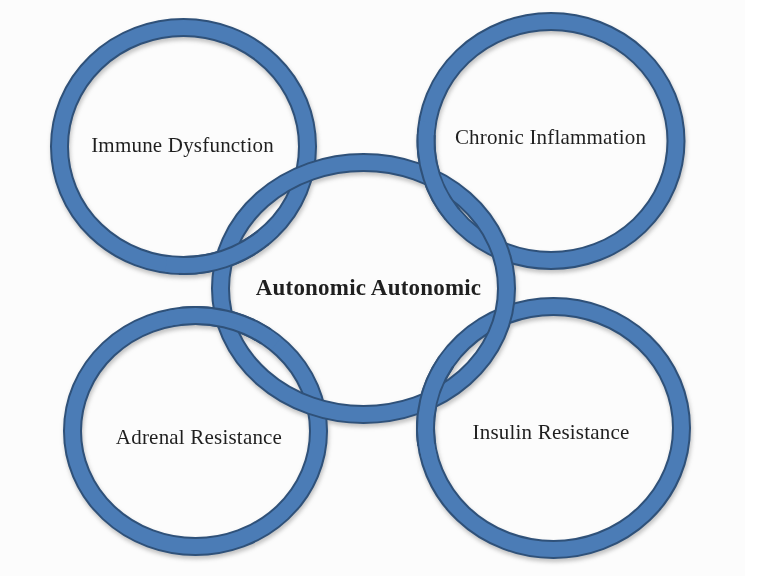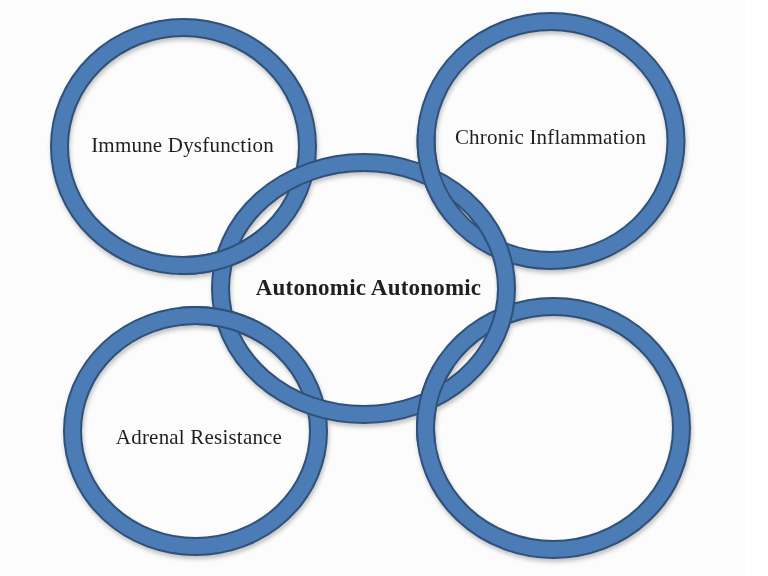--- a/index.html
+++ b/index.html
@@ -97,14 +97,15 @@
   </svg>
 
   <div class="label" style="left:182.5px; top:145px;">Immune Dysfunction</div>
 
   <div class="label" style="left:550.5px; top:137px;">Chronic Inflammation</div>
 
   <div class="label center-label" style="left:368.5px; top:287px;">Autonomic Autonomic</div>
 
   <div class="label" style="left:199px; top:437px;">Adrenal Resistance</div>
 
+  <div class="label" style="left:551px; top:432px;">Insulin Resistance</div>
 
 </div>
 
 </body></html>

